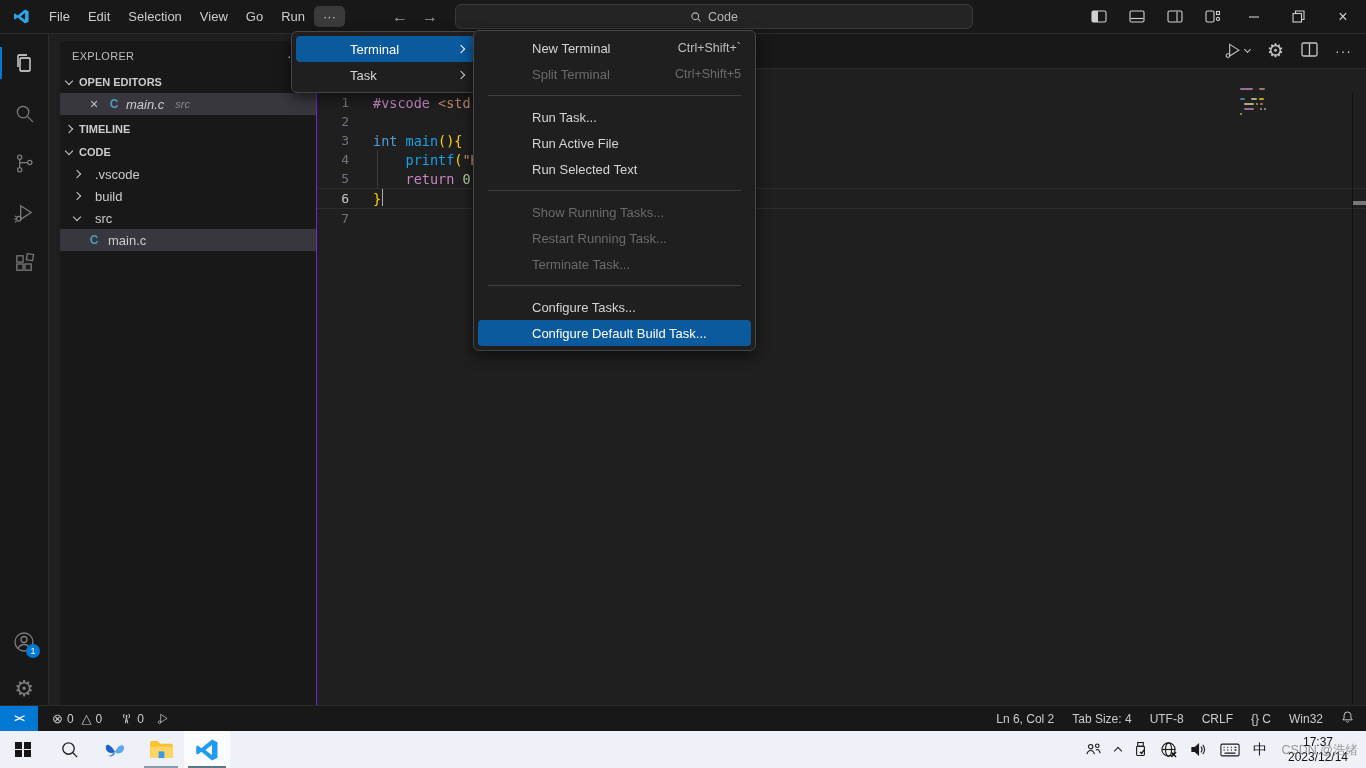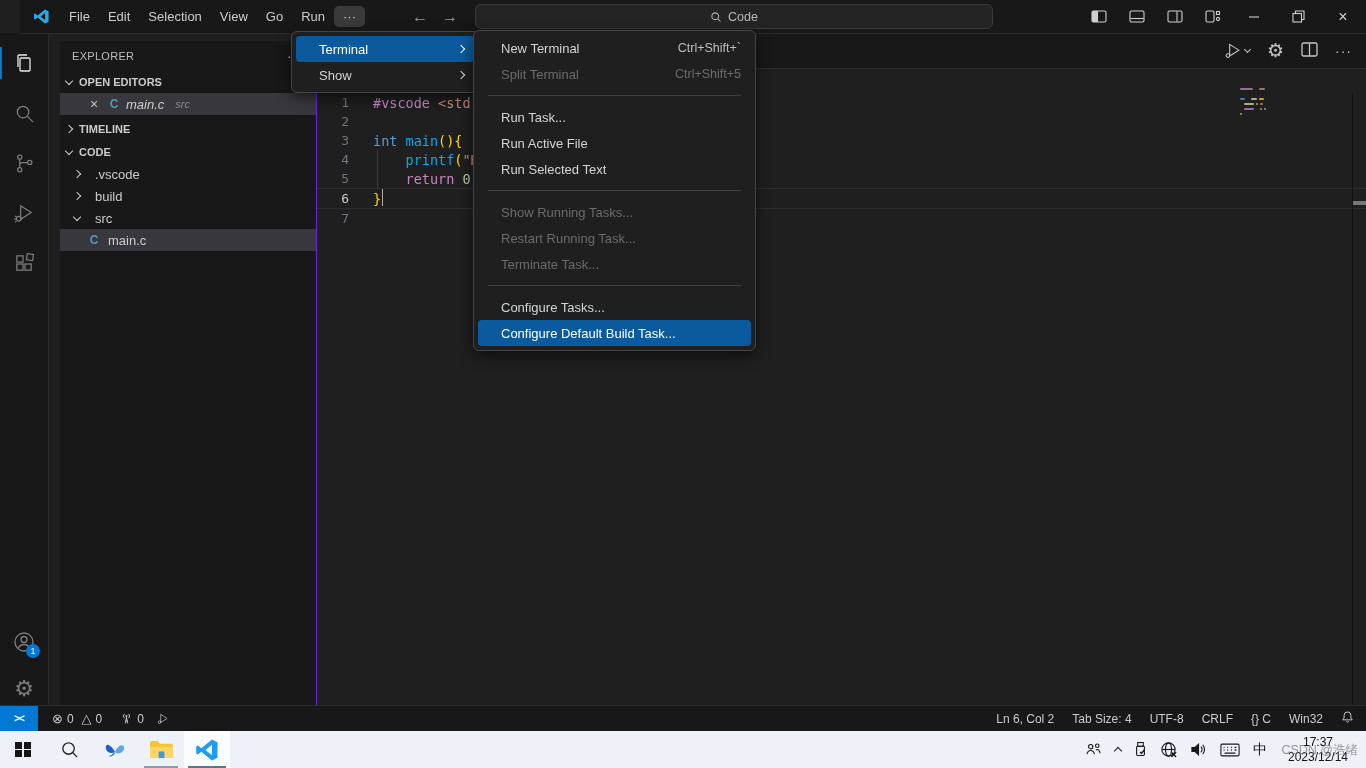--- a/index.html
+++ b/index.html
@@ -1,21 +1,21 @@
 <!DOCTYPE html>
 <html><head>
 <meta charset="utf-8">
 <style>
   html,body{margin:0;padding:0;background:#000;}
   .root{position:relative;width:1366px;height:768px;overflow:hidden;
         font-family:"Liberation Sans",sans-serif;color:#cccccc;font-size:13px;
         background:#1f1f1f;-webkit-font-smoothing:antialiased;}
   
   .titlebar{position:absolute;top:0;left:0;right:0;height:33px;background:#181818;
-            border-bottom:1px solid #2b2b2b;display:flex;align-items:center;z-index:30;margin-left:20px;}
+            border-bottom:1px solid #2b2b2b;display:flex;align-items:center;z-index:30;}
   .tb-logo{width:17px;height:17px;margin:0 10px 0 13px;flex:none;}
   .mb-item{padding:3px 9px;border-radius:5px;color:#cccccc;cursor:default;}
   .mb-item.active{background:#3a3a3a;}
   .nav-arrows{position:absolute;left:392px;top:0;height:33px;display:flex;align-items:center;gap:14px;color:#9c9c9c;font-size:16px;}
   .searchbox{position:absolute;left:455px;top:4px;width:516px;height:23px;background:#242424;
              border:1px solid #3a3a3a;border-radius:6px;display:flex;align-items:center;justify-content:center;
              gap:6px;color:#b8b8b8;font-size:12.5px;}
   .win-icons{position:absolute;right:0;top:0;height:33px;display:flex;align-items:center;}
   .wi{width:38px;height:33px;display:flex;align-items:center;justify-content:center;color:#cfcfcf;}
   .wi svg{stroke:#cfcfcf;fill:none;stroke-width:1.1;}
@@ -62,21 +62,21 @@
   .mm-line{height:2px;margin-bottom:3px;display:flex;gap:2px;}
   .mm-tk{height:2px;border-radius:1px;opacity:.75;}
   .ovr-line{position:absolute;top:60px;bottom:0;right:13px;border-left:1px solid #111111;}
   .ovr-cursor{position:absolute;right:0;width:13px;height:4px;top:168px;background:#787878;}
   
   .menupanel{position:absolute;background:#1f1f1f;border:1px solid #454545;border-radius:6px;
              box-shadow:0 5px 14px rgba(0,0,0,.55);padding:4px;z-index:60;font-size:13px;}
   .dropdown{left:291px;top:31px;width:178px;}
   .submenu{left:473px;top:30px;width:273px;}
   .mi{height:26px;display:flex;align-items:center;padding:0 10px 0 23px;border-radius:4px;color:#d4d4d4;}
-  .mi .lbl{flex:none;}
+  .mi .lbl{flex:none;margin-left:31px;}
   .mi .sc{margin-left:auto;color:#bdbdbd;font-size:12.5px;padding-left:20px;}
   .mi.sel{background:#0a5a9d;color:#ffffff;}
   .mi.dis{color:#6b6b6b;}
   .mi.dis .sc{color:#6b6b6b;}
   .mi .sub-arrow{margin-left:auto;color:inherit;}
   .msep{height:1px;background:#3f3f3f;margin:8px 10px;}
   
   .statusbar{position:absolute;left:0;right:0;bottom:37px;height:25px;background:#181818;border-top:1px solid #2b2b2b;
              display:flex;align-items:center;font-size:12px;color:#cccccc;z-index:10;}
   .remote{height:25px;width:38px;background:#0078d4;color:#fff;display:flex;align-items:center;justify-content:center;
@@ -344,21 +344,21 @@
     <div class="ovr-line"></div>
     <div class="ovr-cursor"></div>
   </div>
 
   <div class="menupanel dropdown" id="dropdown">
       <div class="mi sel">
         <span class="lbl">Terminal</span>
         <i class="cv cv-r sub-arrow"></i>
       </div>
       <div class="mi">
-        <span class="lbl">Show</span>
+        <span class="lbl">Task</span>
         <i class="cv cv-r sub-arrow"></i>
       </div>
     </div>
 
   <div class="menupanel submenu" id="submenu">
       <div class="mi">
         <span class="lbl">New Terminal</span>
         <span class="sc">Ctrl+Shift+`</span>
       </div>
       <div class="mi dis">

